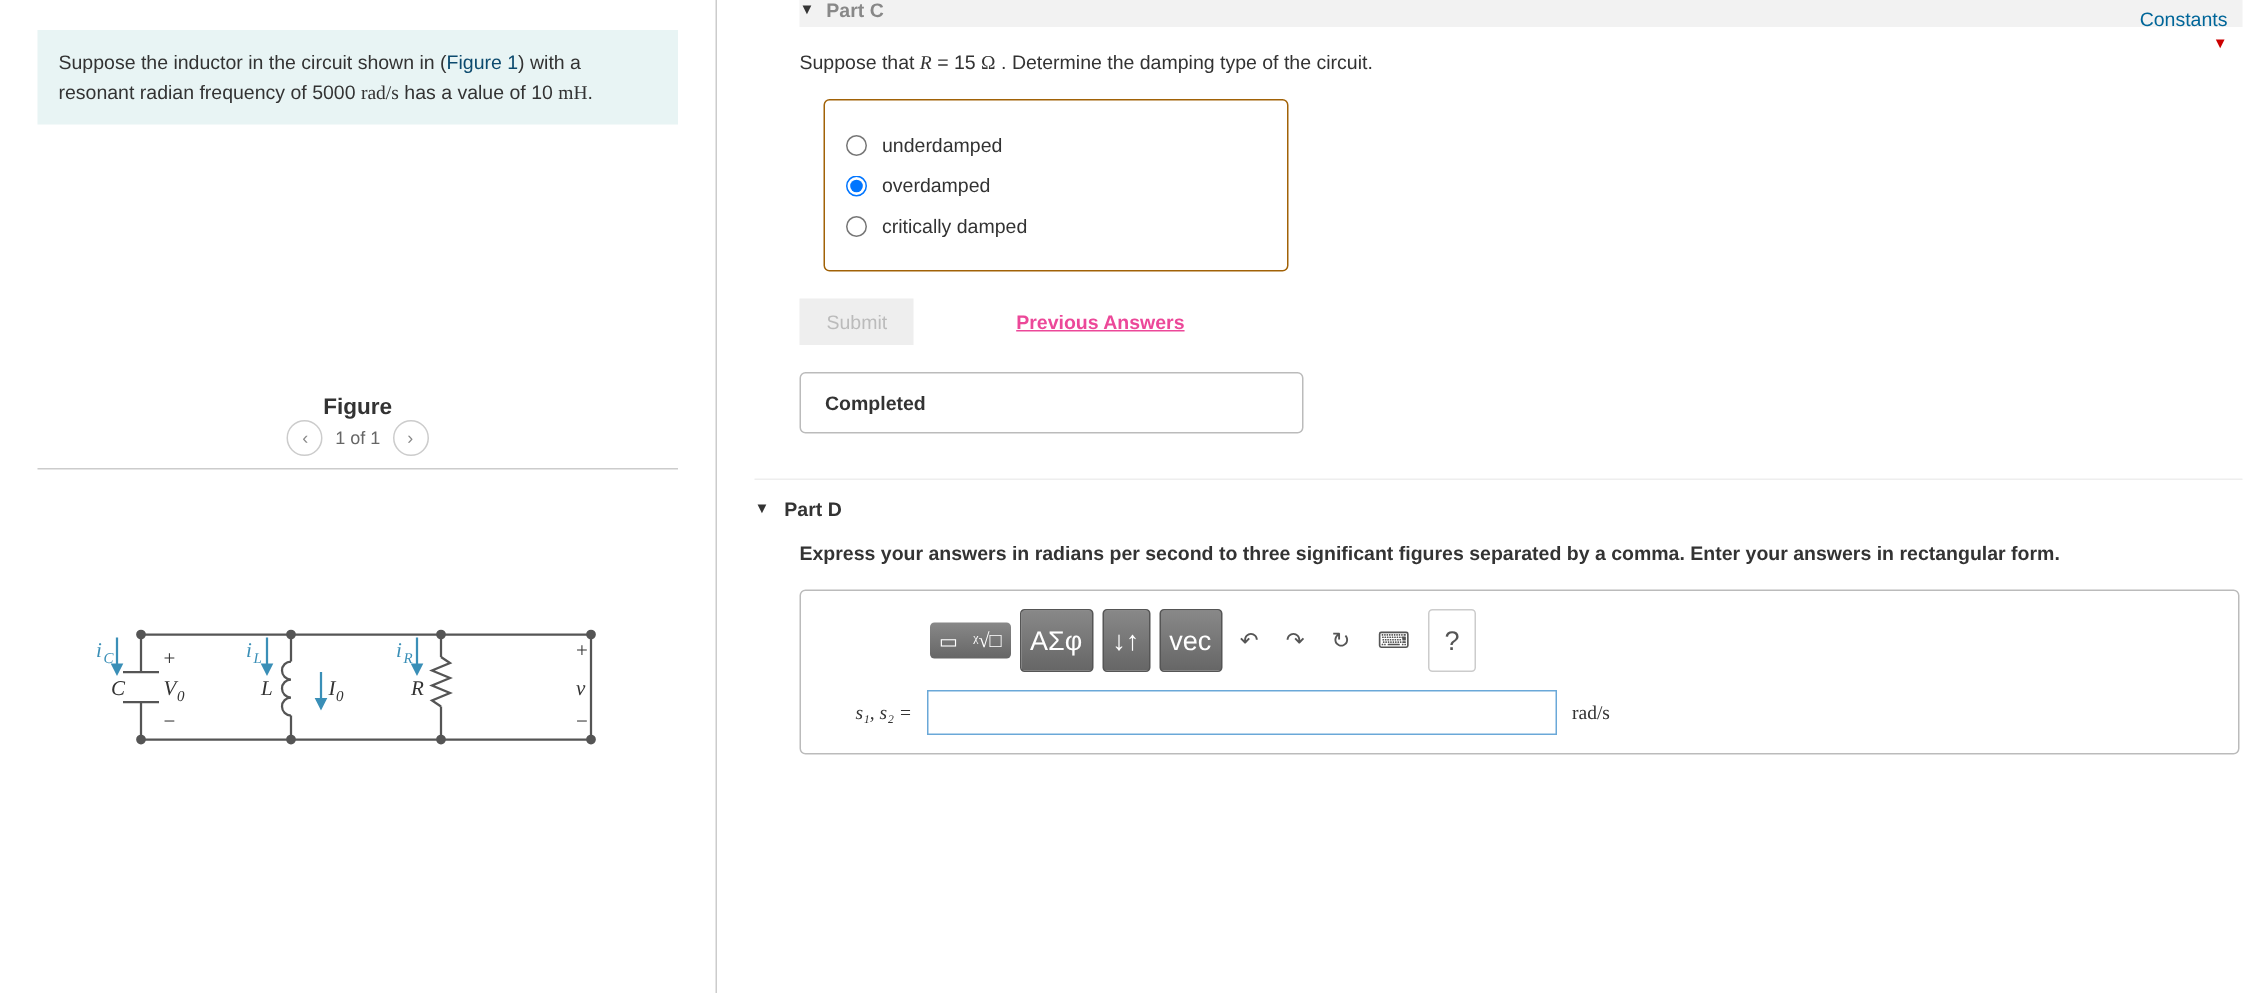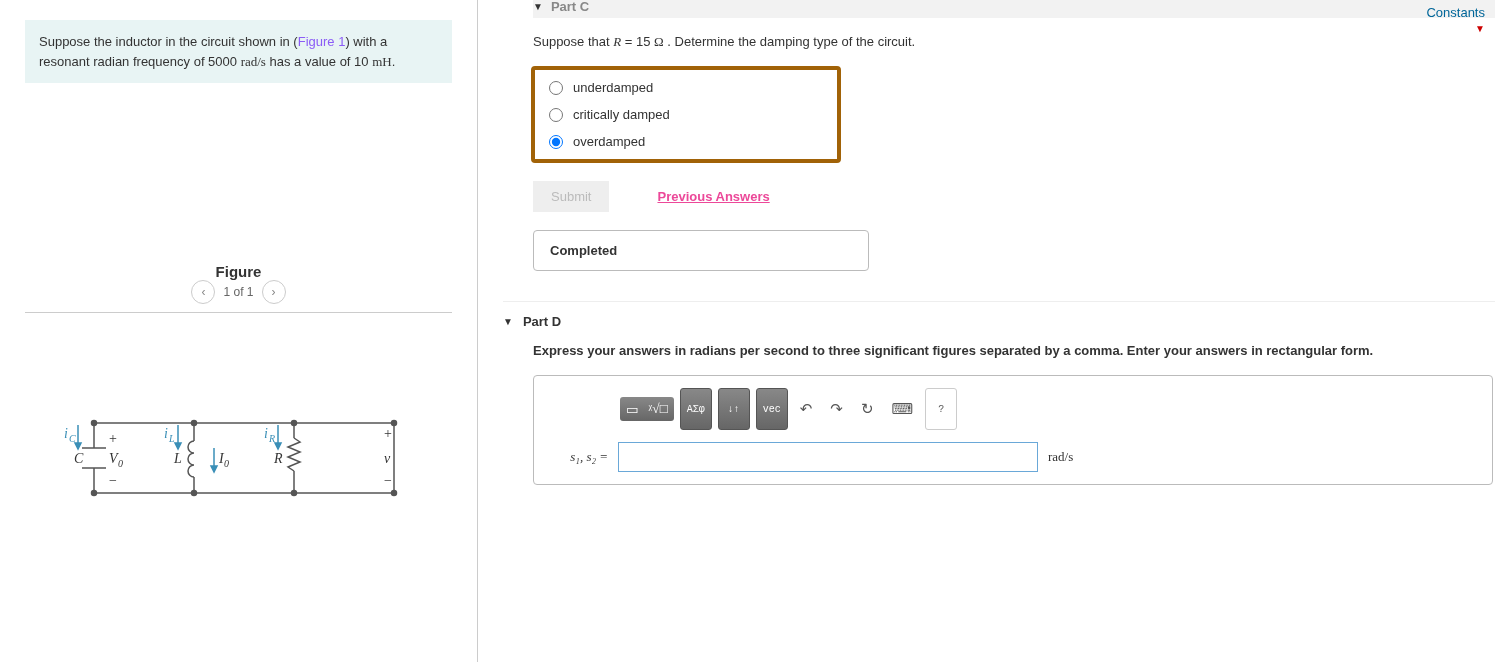--- a/index.html
+++ b/index.html
@@ -1,46 +1,46 @@
 <!DOCTYPE html>
 <html><head>
 <meta charset="utf-8">
 <style>
 * { box-sizing: border-box; margin: 0; padding: 0; }
 body { font-family: Arial, Helvetica, sans-serif; font-size: 13px; color: #333; background: #fff; width: 1505px; height: 662px; overflow: hidden; }
 .container { display: flex; height: 100%; }
 .left-panel { width: 478px; padding: 20px 25px; border-right: 1px solid #ccc; }
 .right-panel { flex: 1; padding: 0 10px 20px 25px; position: relative; }
 .problem-box { background: #e8f4f4; padding: 12px 14px; line-height: 1.5; margin-bottom: 30px; }
-.figure-link { color: #8b5cf6; text-align: right; }
+.figure-link { color: #0c4a6e; text-align: right; }
 .math { font-family: 'Times New Roman', serif; }
 .figure-section { margin-top: 180px; }
 .figure-header { display: flex; justify-content: space-between; align-items: center; border-bottom: 1px solid #ccc; padding-bottom: 8px; flex-direction: column; }
 .figure-title { font-weight: bold; font-size: 15px; }
 .figure-nav { display: flex; align-items: center; gap: 8px; font-size: 12px; color: #666; }
 .nav-btn { width: 24px; height: 24px; border: 1px solid #ccc; border-radius: 50%; background: #fff; display: flex; align-items: center; justify-content: center; cursor: pointer; color: #888; font-size: 12px; }
 .figure-image { margin-top: 90px; display: flex; justify-content: center; }
 .constants-link { position: absolute; top: 5px; right: 20px; color: #006699; font-size: 13px; cursor: pointer; text-align: right; }
 .constants-link .arrow { color: #c00; font-size: 10px; }
 .collapse-arrow { font-size: 10px; }
 .part-c-box { background: #f2f2f2; padding: 4px 0; margin-left: 30px; margin-bottom: 8px; margin-top: -5px; }
 .part-c-head { display: flex; align-items: center; gap: 8px; padding-left: 0; }
 .question-text { margin: 15px 0 15px 30px; line-height: 1.4; }
-.options-box { border: 4px solid #a16207; border-radius: 4px; padding: 4px 14px; margin-left: 28px; width: 310px; }
+.options-box { border: 1px solid #a16207; border-radius: 4px; padding: 16px 14px; margin-left: 46px; width: 310px; }
 .option-row { display: flex; align-items: center; gap: 10px; padding: 6px 0; }
 .option-row input[type=radio] { width: 14px; height: 14px; }
-.submit-row { margin: 18px 0 18px 30px; display: flex; align-items: center; }
+.submit-row { margin: 18px 0 18px 30px; display: flex; align-items: center; gap: 20px; }
 .submit-btn { background: #eee; color: #bbb; border: none; padding: 8px 18px; font-size: 13px; cursor: default; }
 .prev-answers { color: #ec4899; font-weight: bold; text-decoration: underline; cursor: pointer; font-size: 13px; margin-left: 48px; }
 .completed-box { border: 1px solid #bbb; border-radius: 4px; padding: 12px 16px; margin-left: 30px; width: 336px; font-weight: bold; margin-bottom: 30px; }
 .part-d-header { display: flex; align-items: center; gap: 10px; font-weight: bold; padding: 5px 0; margin-left: 0; border-top: 1px solid #eee; padding-top: 12px; }
 .instruction { font-weight: bold; margin: 8px 0 15px 30px; line-height: 1.4; }
 .answer-box { border: 1px solid #bbb; border-radius: 4px; margin-left: 30px; width: 960px; padding: 12px 14px; }
 .toolbar { display: flex; align-items: center; gap: 6px; margin-bottom: 12px; margin-left: 72px; }
-.tool-btn { background: linear-gradient(#888, #666); color: #fff; border: 1px solid #555; border-radius: 3px; padding: 20px 6px; height: 28px; min-width: 32px; display: flex; align-items: center; justify-content: center; cursor: pointer; font-size: 10px; font-family: Liberation Mono, monospace; }
+.tool-btn { background: linear-gradient(#888, #666); color: #fff; border: 1px solid #555; border-radius: 3px; padding: 20px 6px; height: 28px; min-width: 32px; display: flex; align-items: center; justify-content: center; cursor: pointer; font-size: 18px; }
 .tool-btn.light { background: #fff; color: #555; border: 1px solid #ccc; }
 .tool-group { display: flex; gap: 2px; background: linear-gradient(#888,#666); border-radius: 3px; padding: 2px; }
 .tool-group .sub { background: transparent; border: none; color: #fff; padding: 2px 4px; }
 .plain-tool { background: none; border: none; color: #555; cursor: pointer; padding: 4px 6px; font-size: 15px; }
 .answer-input-row { display: flex; align-items: center; gap: 10px; }
 .answer-label { font-family: 'Times New Roman', serif; font-style: italic; width: 60px; text-align: right; }
 .answer-input { flex: 0 0 420px; height: 30px; border: 1px solid #6aa8d8; background: #fff; padding: 4px 8px; }
 .unit-label { font-family: 'Times New Roman', serif; }
 svg.circuit { width: 350px; height: 110px; }
 </style>
@@ -137,26 +137,26 @@
     <div class="question-text">
       <span>Suppose that </span><span class="math" style="font-style:italic">R</span><span> = 15  </span><span class="math">Ω</span><span> . Determine the damping type of the circuit.</span>
     </div>
 
     <div class="options-box">
       <div class="option-row">
         <input type="radio" name="damp" style="">
         <span>underdamped</span>
       </div>
       <div class="option-row">
+        <input type="radio" name="damp" checked="" style="">
+        <span>overdamped</span>
+      </div>
+      <div class="option-row">
         <input type="radio" name="damp" style="">
         <span>critically damped</span>
-      </div>
-      <div class="option-row">
-        <input type="radio" name="damp" checked="" style="">
-        <span>overdamped</span>
       </div>
     </div>
 
     <div class="submit-row">
       <button class="submit-btn">Submit</button>
       <a class="prev-answers">Previous Answers</a>
     </div>
 
     <div class="completed-box">Completed</div>
 

